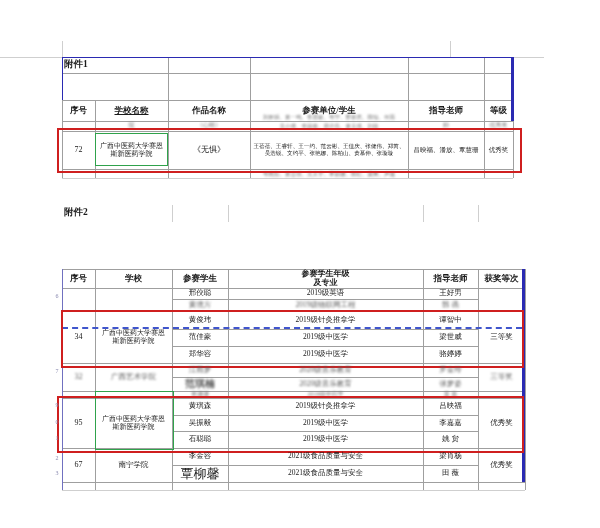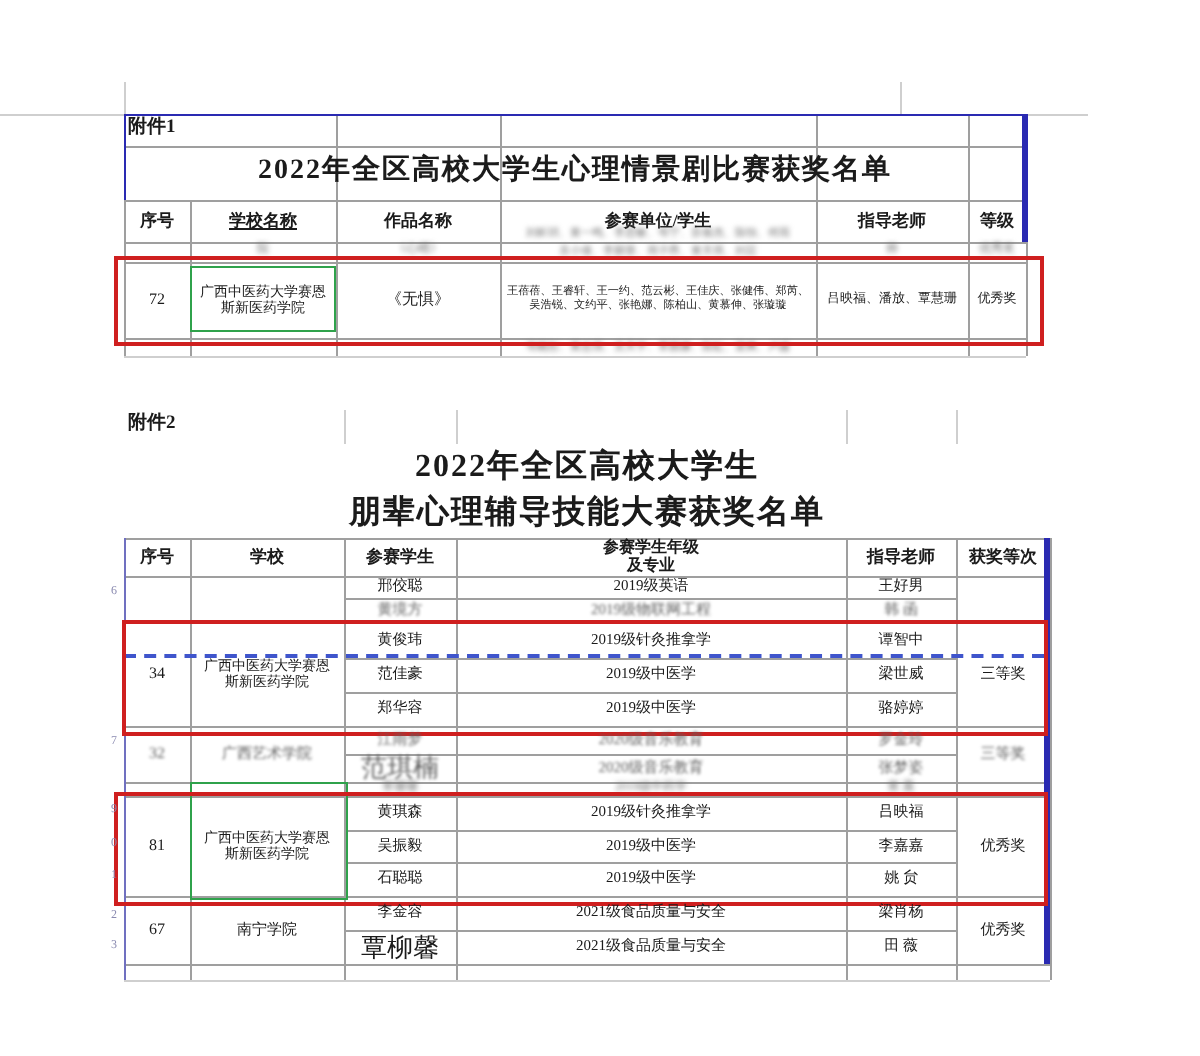--- a/index.html
+++ b/index.html
@@ -46,21 +46,20 @@
     <div class="vl" style="left:484px;top:57px;height:121px;"></div>
     <div class="vl" style="left:513px;top:57px;height:121px;"></div>
   </div>
   <div>
     <div class="blueline" style="left:62px;top:57px;width:451px;height:1px;"></div>
     <div class="blueline" style="left:62px;top:57px;width:1px;height:43px;"></div>
     <div class="bluebar" style="left:511px;top:57px;width:3px;height:64px;"></div>
   </div>
 
   <div class="c b" style="left:64px;top:58px;width:60px;height:14px;justify-content:flex-start;font-size:9.5px;">附件1</div>
-  <div class="c b" style="left:62px;top:74px;width:451px;height:25px;font-size:14px;letter-spacing:1px;">2022年全区高校大学生心理情景剧比赛获奖名单</div>
 
   <div>
     <div class="c b" style="left:62px;top:100px;width:33px;height:21px;font-size:8.5px;">序号</div>
     <div class="c b" style="left:95px;top:100px;width:73px;height:21px;font-size:8.5px;text-decoration:underline;">学校名称</div>
     <div class="c b" style="left:168px;top:100px;width:82px;height:21px;font-size:8.5px;">作品名称</div>
     <div class="c b" style="left:250px;top:100px;width:158px;height:21px;font-size:8.5px;text-align:center;">参赛单位/学生</div>
     <div class="c b" style="left:408px;top:100px;width:76px;height:21px;font-size:8.5px;">指导老师</div>
     <div class="c b" style="left:484px;top:100px;width:29px;height:21px;font-size:8.5px;">等级</div>
   </div>
 
@@ -91,22 +90,20 @@
   <div class="redbox" style="left:57px;top:128px;width:461px;height:41px;"></div>
 
   <div class="c b" style="left:64px;top:206px;width:60px;height:14px;justify-content:flex-start;font-size:9.5px;">附件2</div>
   <div>
     <div class="vl faint" style="left:172px;top:205px;height:17px;"></div>
     <div class="vl faint" style="left:228px;top:205px;height:17px;"></div>
     <div class="vl faint" style="left:423px;top:205px;height:17px;"></div>
     <div class="vl faint" style="left:478px;top:205px;height:17px;"></div>
   </div>
 
-  <div class="c b" style="left:62px;top:222px;width:463px;height:24px;font-size:16px;letter-spacing:1px;">2022年全区高校大学生</div>
-  <div class="c b" style="left:62px;top:245px;width:463px;height:24px;font-size:16px;letter-spacing:1px;">朋辈心理辅导技能大赛获奖名单</div>
 
   <div>
     <div class="hl" style="left:62px;top:269px;width:463px;"></div>
     <div class="hl" style="left:62px;top:288px;width:463px;"></div>
     <div class="hl" style="left:172px;top:299px;width:306px;"></div>
     <div class="hl" style="left:62px;top:311px;width:463px;"></div>
     <div class="hl" style="left:172px;top:329px;width:306px;"></div>
     <div class="hl" style="left:172px;top:346px;width:306px;"></div>
     <div class="hl" style="left:62px;top:363px;width:463px;"></div>
     <div class="hl" style="left:172px;top:377px;width:306px;"></div>
@@ -171,34 +168,34 @@
   </div>
   <div class="dash" style="left:62px;top:327px;width:460px;"></div>
   <div class="redbox" style="left:61px;top:310px;width:459px;height:54px;"></div>
 
   <div>
     <div class="c blur" style="left:62px;top:363px;width:33px;height:28px;font-size:8px;">32</div>
     <div class="c blur" style="left:95px;top:363px;width:77px;height:28px;font-size:7.5px;">广西艺术学院</div>
     <div class="c blur" style="left:172px;top:363px;width:56px;height:14px;font-size:7.5px;">江雨梦</div>
     <div class="c blur" style="left:228px;top:363px;width:195px;height:14px;font-size:7.5px;">2020级音乐教育</div>
     <div class="c blur" style="left:423px;top:363px;width:55px;height:14px;font-size:7.5px;">罗金玲</div>
-    <div class="c blur" style="left:172px;top:377px;width:56px;height:14px;font-size:13px;">范琪楠</div>
+    <div class="c blur" style="left:172px;top:377px;width:56px;height:14px;font-size:10px;font-weight:bold;">范琪楠</div>
     <div class="c blur" style="left:228px;top:377px;width:195px;height:14px;font-size:7.5px;">2020级音乐教育</div>
     <div class="c blur" style="left:423px;top:377px;width:55px;height:14px;font-size:7.5px;">张梦姿</div>
     <div class="c blur" style="left:478px;top:363px;width:47px;height:28px;font-size:7.5px;">三等奖</div>
   </div>
 
   <div>
     <div class="c blur2" style="left:172px;top:391px;width:56px;height:7px;font-size:6px;">覃珊珊</div>
     <div class="c blur2" style="left:228px;top:391px;width:195px;height:7px;font-size:6px;">2019级中药学</div>
     <div class="c blur2" style="left:423px;top:391px;width:55px;height:7px;font-size:6px;">黄 晨</div>
   </div>
 
   <div>
-    <div class="c" style="left:62px;top:398px;width:33px;height:50px;font-size:8px;">81</div>
+    <div class="c" style="left:62px;top:398px;width:33px;height:50px;font-size:8px;">95</div>
     <div class="c col" style="left:95px;top:398px;width:77px;height:50px;font-size:7px;">
       <span>广西中医药大学赛恩</span>
       <span>斯新医药学院</span>
     </div>
     <div class="c" style="left:172px;top:398px;width:56px;height:17px;font-size:7.5px;">黄琪森</div>
     <div class="c" style="left:228px;top:398px;width:195px;height:17px;font-size:7.5px;">2019级针灸推拿学</div>
     <div class="c" style="left:423px;top:398px;width:55px;height:17px;font-size:7.5px;">吕映福</div>
     <div class="c" style="left:172px;top:415px;width:56px;height:16px;font-size:7.5px;">吴振毅</div>
     <div class="c" style="left:228px;top:415px;width:195px;height:16px;font-size:7.5px;">2019级中医学</div>
     <div class="c" style="left:423px;top:415px;width:55px;height:16px;font-size:7.5px;">李嘉嘉</div>

